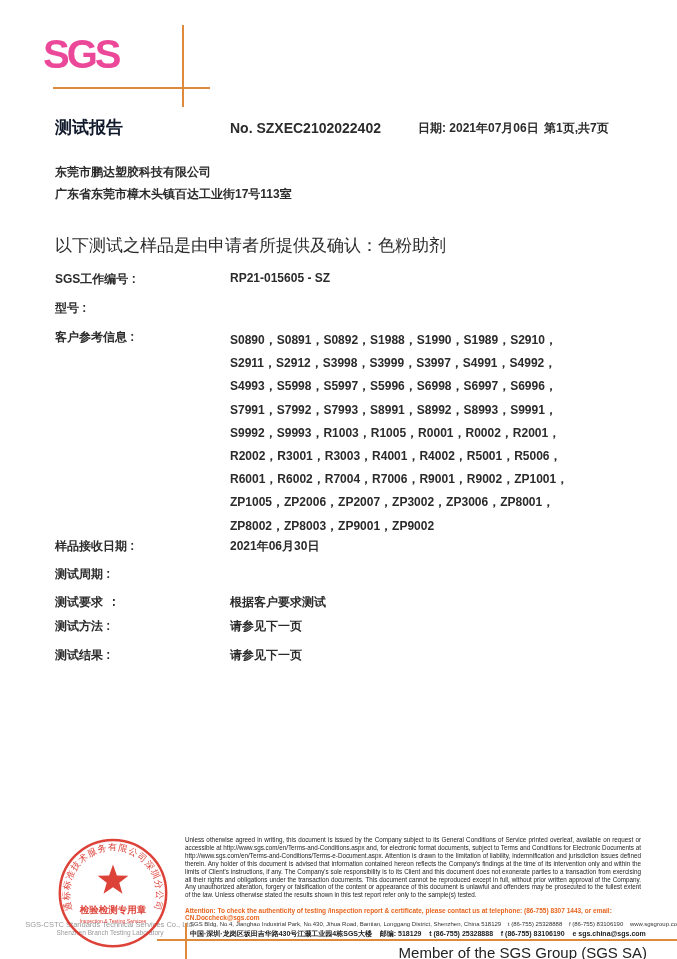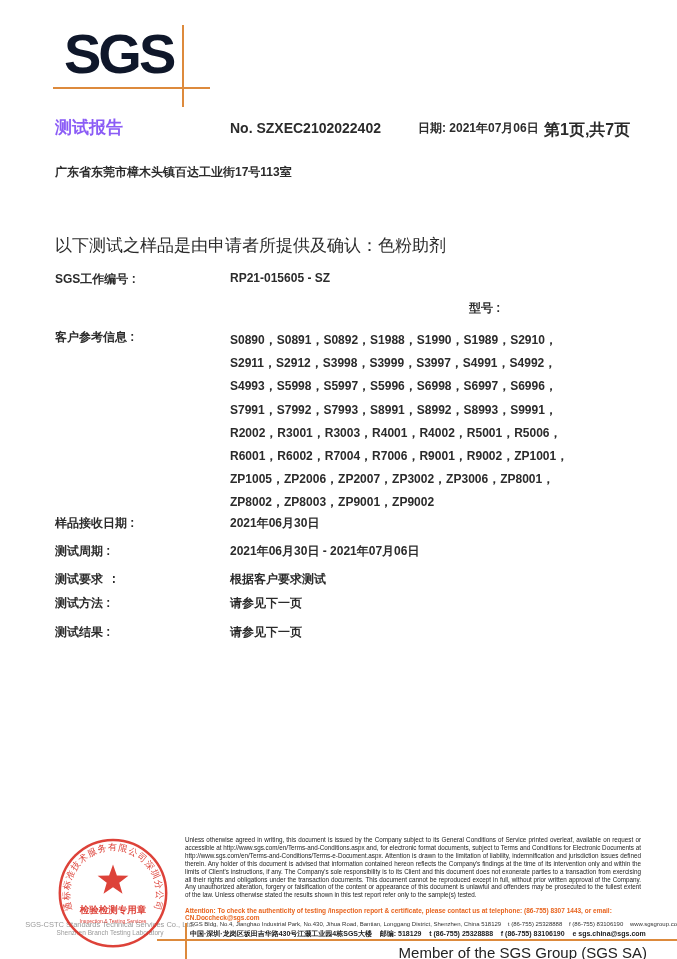--- a/index.html
+++ b/index.html
@@ -1,37 +1,37 @@
 <!DOCTYPE html>
 <html><head>
 <meta charset="utf-8">
 <style>
   * { margin:0; padding:0; box-sizing:border-box; }
   body { margin:0; background:#ffffff; font-family:"Liberation Sans","DejaVu Sans",sans-serif; }
   .page { position:relative; width:677px; height:959px; background:#ffffff; overflow:hidden; color:#2b2b2b; }
 
   
-  .logo-text { position:absolute; left:64px; top:24px; font-size:56px; line-height:60px; font-weight:bold; color:#0f172a; letter-spacing:-3px; }
+  .logo-text { position:absolute; left:43px; top:24px; font-size:40px; line-height:60px; font-weight:bold; color:#ec4899; letter-spacing:-3px; }
   .logo-hline { position:absolute; left:53px; top:87px; width:157px; height:2px; background:#dd8a3c; }
   .logo-vline { position:absolute; left:182px; top:25px; width:2px; height:82px; background:#dd8a3c; }
 
   
   .title-row { position:absolute; left:55px; top:116px; right:20px; height:24px; }
-  .report-title { position:absolute; left:0; top:0; font-size:17px; font-weight:bold; color:#8b5cf6; }
+  .report-title { position:absolute; left:0; top:0; font-size:17px; font-weight:bold; color:#0f172a; }
   .report-no { position:absolute; left:175px; top:4px; font-size:14px; font-weight:bold; }
   .report-date { position:absolute; left:363px; top:4px; font-size:12px; font-weight:bold; }
-  .report-page { position:absolute; left:489px; top:4px; font-size:16px; font-weight:bold; }
+  .report-page { position:absolute; left:489px; top:4px; font-size:12px; font-weight:bold; }
 
   .applicant { position:absolute; left:55px; top:161px; font-size:12px; font-weight:bold; line-height:22px; }
 
   .intro { position:absolute; left:55px; top:234px; font-size:17px; font-weight:normal; }
 
   
   .fields { position:absolute; left:55px; top:271px; right:33px; font-size:12px; font-weight:bold; }
-  .frow { display:flex; align-items:flex-start;justify-content:flex-end; }
+  .frow { display:flex; align-items:flex-start; }
   .flabel { flex:0 0 175px; }
   .fvalue { flex:1; }
   .mb12 { margin-bottom:12px; }
   .mb11 { margin-bottom:11px; }
   .mb8  { margin-bottom:16px; }
   .mb7  { margin-bottom:7px;font-family:Liberation Mono, monospace; }
   .ref-line { line-height:23.2px; white-space:nowrap; }
   .conclusion-text { font-size:11.5px; line-height:16.2px; }
 
   
@@ -58,20 +58,21 @@
   <div class="logo-vline"></div>
 
   <div class="title-row">
     <div class="report-title">测试报告</div>
     <div class="report-no">No. SZXEC2102022402</div>
     <div class="report-date">日期: 2021年07月06日</div>
     <div class="report-page">第1页,共7页</div>
   </div>
 
   <div class="applicant">
+    <div>东莞市鹏达塑胶科技有限公司</div>
     <div>广东省东莞市樟木头镇百达工业街17号113室</div>
   </div>
 
   <div class="intro">以下测试之样品是由申请者所提供及确认：色粉助剂</div>
 
   <div class="fields">
 
     <div class="frow mb12">
       <div class="flabel">SGS工作编号 :</div>
       <div class="fvalue">RP21-015605 - SZ</div>
@@ -81,35 +82,35 @@
       <div class="flabel">型号 :</div>
     </div>
 
     <div class="frow">
       <div class="flabel">客户参考信息 :</div>
       <div class="fvalue">
         <div class="ref-line">S0890，S0891，S0892，S1988，S1990，S1989，S2910，</div>
         <div class="ref-line">S2911，S2912，S3998，S3999，S3997，S4991，S4992，</div>
         <div class="ref-line">S4993，S5998，S5997，S5996，S6998，S6997，S6996，</div>
         <div class="ref-line">S7991，S7992，S7993，S8991，S8992，S8993，S9991，</div>
+        <div class="ref-line">S9992，S9993，R1003，R1005，R0001，R0002，R2001，</div>
         <div class="ref-line">R2002，R3001，R3003，R4001，R4002，R5001，R5006，</div>
         <div class="ref-line">R6001，R6002，R7004，R7006，R9001，R9002，ZP1001，</div>
         <div class="ref-line">ZP1005，ZP2006，ZP2007，ZP3002，ZP3006，ZP8001，</div>
         <div class="ref-line">ZP8002，ZP8003，ZP9001，ZP9002</div>
       </div>
     </div>
 
     <div class="frow mb11">
       <div class="flabel">样品接收日期 :</div>
       <div class="fvalue">2021年06月30日</div>
     </div>
 
     <div class="frow mb11">
       <div class="flabel">测试周期 :</div>
-      <div class="fvalue">2021年06月30日 - 2021年07月06日</div>
     </div>
 
     <div class="frow mb7">
       <div class="flabel">测试要求 :</div>
       <div class="fvalue">根据客户要求测试</div>
     </div>
 
     <div class="frow mb12">
       <div class="flabel">测试方法 :</div>
       <div class="fvalue">请参见下一页</div>

